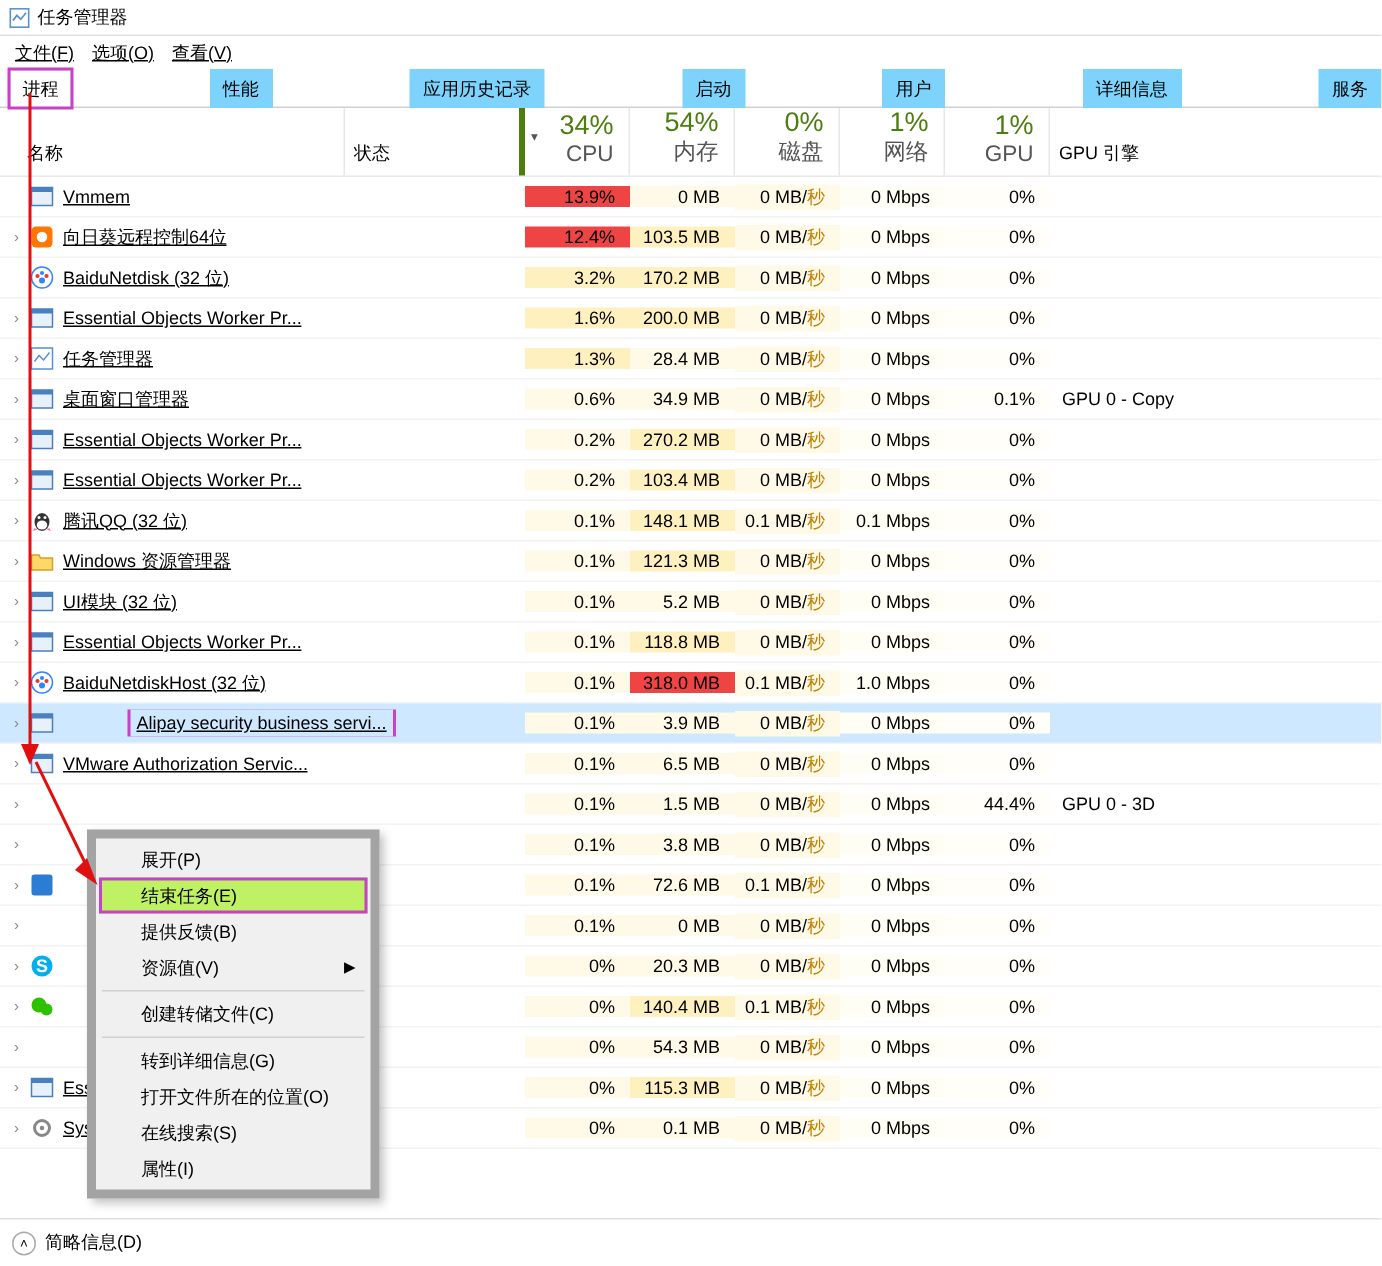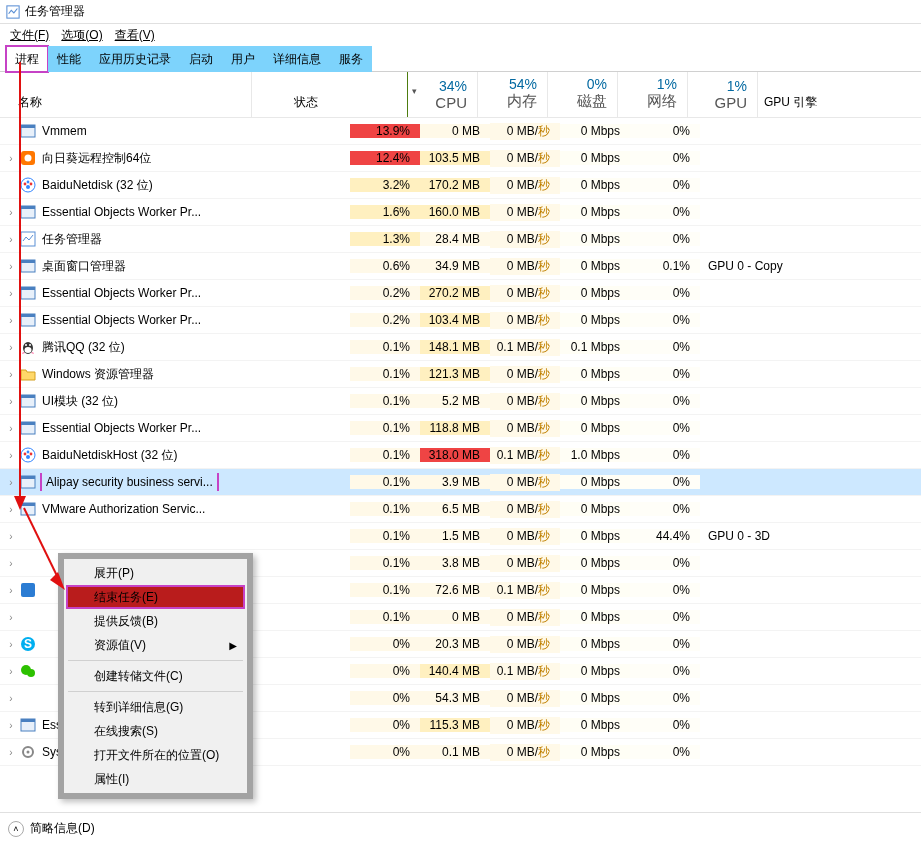--- a/index.html
+++ b/index.html
@@ -2,53 +2,53 @@
 <html><head>
 <meta charset="utf-8">
 <style>
 * { margin: 0; padding: 0; box-sizing: border-box; font-family: "Microsoft YaHei", "Segoe UI", sans-serif; font-size: 12px; }
 body { background: #fff; width: 921px; height: 844px; position: relative; overflow: hidden; }
 .titlebar { height: 24px; display: flex; align-items: center; padding: 2px 6px; border-bottom: 1px solid #e0e0e0; }
 .titlebar-icon { width: 14px; height: 14px; margin-right: 5px; }
 .titlebar-text { font-size: 12px; }
 .menubar { height: 22px; display: flex; align-items: center; padding: 0 4px; }
 .menubar-item { padding: 2px 6px; cursor: default; text-decoration: underline; }
-.tabbar { height: 26px; display: flex; align-items: flex-end; border-bottom: 1px solid #d0d0d0; padding-left: 6px; }
+.tabbar { height: 26px; display: flex; align-items: flex-end; border-bottom: 1px solid #d0d0d0; padding-left: 6px; justify-content: space-between; }
 .tab { padding: 4px 8px; border: 1px solid transparent; border-bottom: none; background: #7dd3fc; font-size: 12px; cursor: default; position: relative; top: 1px; }
 .tab.active { border-color: #d0d0d0; background: #fff; }
 .tab.highlighted { outline: 2px solid #c642c6; outline-offset: -1px; }
 .headerrow { display: flex; height: 46px; border-bottom: 1px solid #e8e8e8; }
-.col-name { width: 252px; display: flex; align-items: flex-end; padding: 0 6px 6px 18px; border-right: 1px solid #e8e8e8; }
-.col-status { width: 120px; display: flex; align-items: flex-end; padding: 0 6px 6px 6px; border-right: 1px solid #4d7c0f; margin-left: 36px; }
+.col-name { width: 230px; display: flex; align-items: flex-end; padding: 0 6px 6px 18px; border-right: 1px solid #e8e8e8; }
+.col-status { width: 120px; display: flex; align-items: flex-end; padding: 0 6px 6px 6px; border-right: 4px solid #4d7c0f; }
 .col-num { width: 70px; display: flex; flex-direction: column; align-items: flex-end; justify-content: flex-end; padding: 4px 10px 6px 4px; border-right: 1px solid #e8e8e8; }
-.col-num .pct { font-size: 14px; color: #0369a1; }
+.col-num .pct { font-size: 18px; color: #4d7c0f; }
 .col-num .lbl { font-size: 15px; color: #555; }
 .col-num .sortarrow { font-size: 9px; color: #555; position: absolute; left: 4px; top: 14px; }
 .col-num { position: relative; }
 .col-gpueng { flex: 1; display: flex; align-items: flex-end; padding: 0 6px 6px 6px; }
 .row { display: flex; height: 27px; align-items: center; border-bottom: 1px solid #f3f3f3; }
 .row.selected { background: #cde8ff; }
 .cell-name { width: 350px; display: flex; align-items: center; padding-left: 4px; overflow: hidden; white-space: nowrap; text-overflow: ellipsis; }
 .expand { width: 14px; text-align: center; color: #888; font-size: 10px; cursor: default; flex-shrink: 0; }
 .proc-icon { width: 16px; height: 16px; margin: 0 6px 0 2px; flex-shrink: 0; }
-.proc-name { overflow: hidden; text-overflow: ellipsis; white-space: nowrap; }
-.proc-name.boxed { outline: 2px solid #c642c6; padding: 2px 4px; }
+.proc-name { overflow: hidden; text-overflow: ellipsis; white-space: nowrap; text-decoration: underline; }
+.proc-name.boxed { outline: 2px solid #c642c6; padding: 2px 4px; margin-left: 45px; }
 .cell-num { width: 70px; text-align: right; padding-right: 10px; font-size: 12px; }
 .cell-num .unit { color: #c08000; }
 .cell-gpueng { flex: 1; padding-left: 8px; }
 .heat-0 { background: #fff9e8; }
 .heat-1 { background: #fff0c0; }
 .heat-2 { background: #ef4444; }
 .net-col { background: #fffef5; }
 .gpu-col { background: #fffef8; }
 .footer { position: absolute; bottom: 0; left: 0; right: 0; height: 32px; border-top: 1px solid #e0e0e0; display: flex; align-items: center; padding: 0 8px; background: #fff; }
 .footer-chev { width: 16px; height: 16px; border: 1px solid #aaa; border-radius: 50%; display: flex; align-items: center; justify-content: center; margin-right: 6px; font-size: 9px; }
 .context-menu { position: absolute; left: 58px; top: 553px; width: 195px; background: #f0f0f0; border: 6px solid #a3a3a3; box-shadow: 3px 3px 6px rgba(0,0,0,0.25); padding: 2px; }
 .cm-item { height: 24px; display: flex; align-items: center; padding-left: 28px; padding-right: 10px; position: relative; }
-.cm-item.hl { background: #b91c1c; outline: 2px solid #c642c6; outline-offset: -2px; }
+.cm-item.hl { background: #bef264; outline: 2px solid #c642c6; outline-offset: -2px; }
 .cm-item .sub { position: absolute; right: 8px; font-size: 10px; }
 .cm-sep { height: 1px; background: #d0d0d0; margin: 3px 2px; }
 .arrow-svg { position: absolute; left: 8px; top: 62px; pointer-events: none; z-index: 5; }
 </style>
 </head>
 <body>
 
 <div class="titlebar">
   <svg class="titlebar-icon" viewBox="0 0 16 16">
       <rect x="1" y="1" width="14" height="14" fill="none" stroke="#5a8fd4" stroke-width="1.2"></rect>
@@ -155,21 +155,21 @@
     <div class="row">
       <div class="cell-name">
         <span class="expand">›</span>
         <span class="proc-icon"><svg width="16" height="16" viewBox="0 0 16 16">
             <rect x="1" y="2" width="14" height="12" fill="#e8f0fa" stroke="#4a80c0"></rect>
             <rect x="1" y="2" width="14" height="3" fill="#4a80c0"></rect>
           </svg></span>
         <span class="proc-name">Essential Objects Worker Pr...</span>
       </div>
       <div class="cell-num heat-1">1.6%</div>
-      <div class="cell-num heat-1">160.0 MB</div>
+      <div class="cell-num heat-1">200.0 MB</div>
       <div class="cell-num heat-0">0 MB/<span class="unit">秒</span></div>
       <div class="cell-num heat-0 net-col">0 Mbps</div>
       <div class="cell-num heat-0 gpu-col">0%</div>
       <div class="cell-gpueng"></div>
     </div>
     <div class="row">
       <div class="cell-name">
         <span class="expand">›</span>
         <span class="proc-icon"><svg width="16" height="16" viewBox="0 0 16 16">
             <rect x="1" y="1" width="14" height="14" fill="none" stroke="#5a8fd4"></rect>
@@ -491,21 +491,21 @@
 
 <div class="context-menu" id="ctxmenu">
     <div class="cm-item">展开(P)</div>
     <div class="cm-item hl">结束任务(E)</div>
     <div class="cm-item">提供反馈(B)</div>
     <div class="cm-item">资源值(V)<span class="sub">▶</span></div>
     <div class="cm-sep"></div>
     <div class="cm-item">创建转储文件(C)</div>
     <div class="cm-sep"></div>
     <div class="cm-item">转到详细信息(G)</div>
+    <div class="cm-item">打开文件所在的位置(O)</div>
     <div class="cm-item">在线搜索(S)</div>
-    <div class="cm-item">打开文件所在的位置(O)</div>
     <div class="cm-item">属性(I)</div>
   </div>
 
 <div class="footer">
   <div class="footer-chev">˄</div>
   <span>简略信息(D)</span>
 </div>
 
 </body></html>

